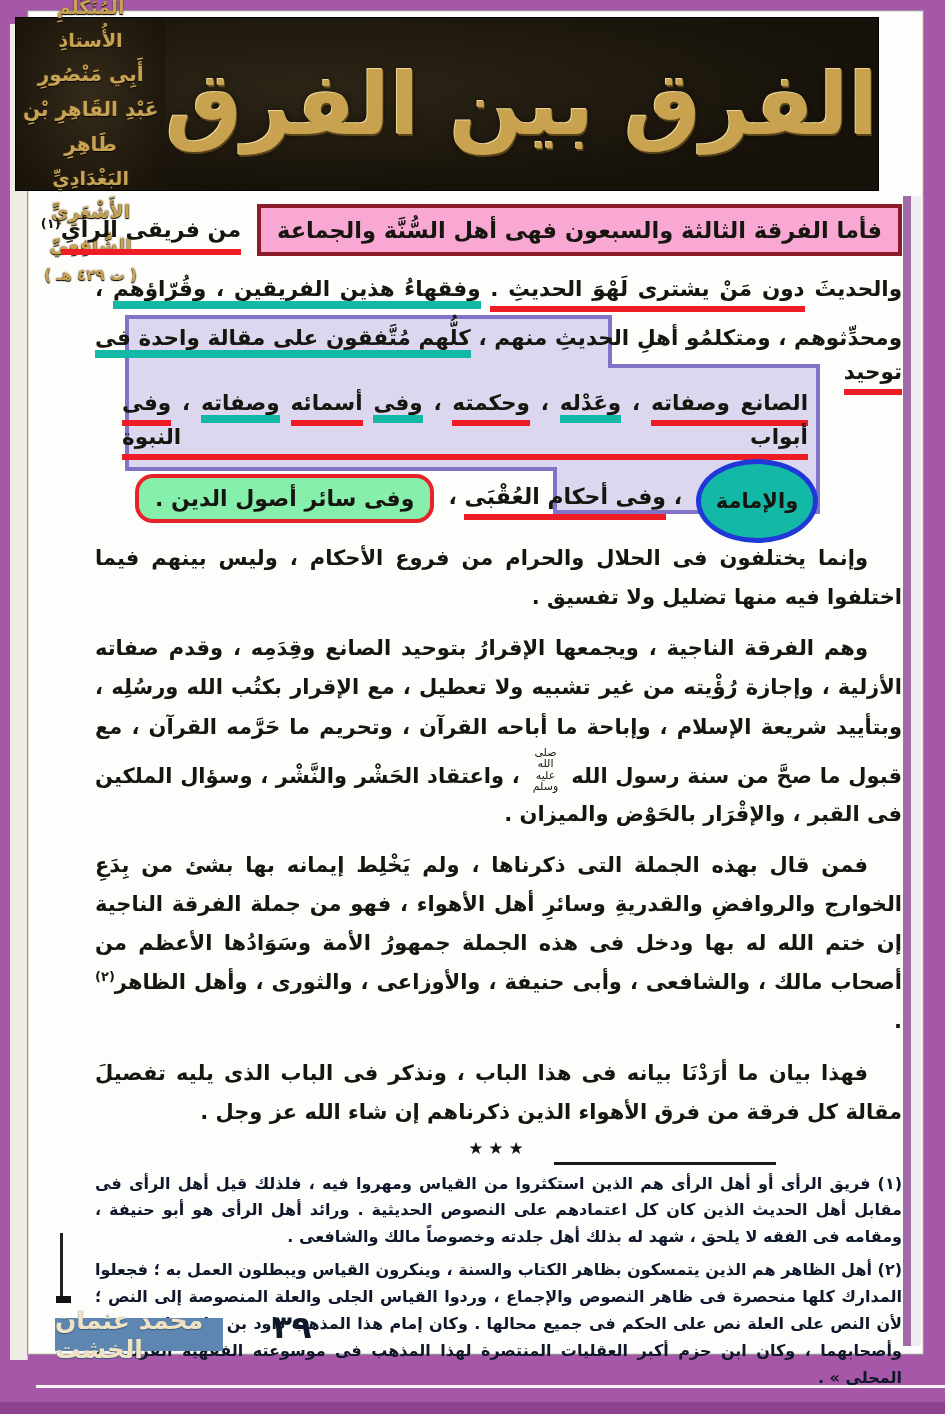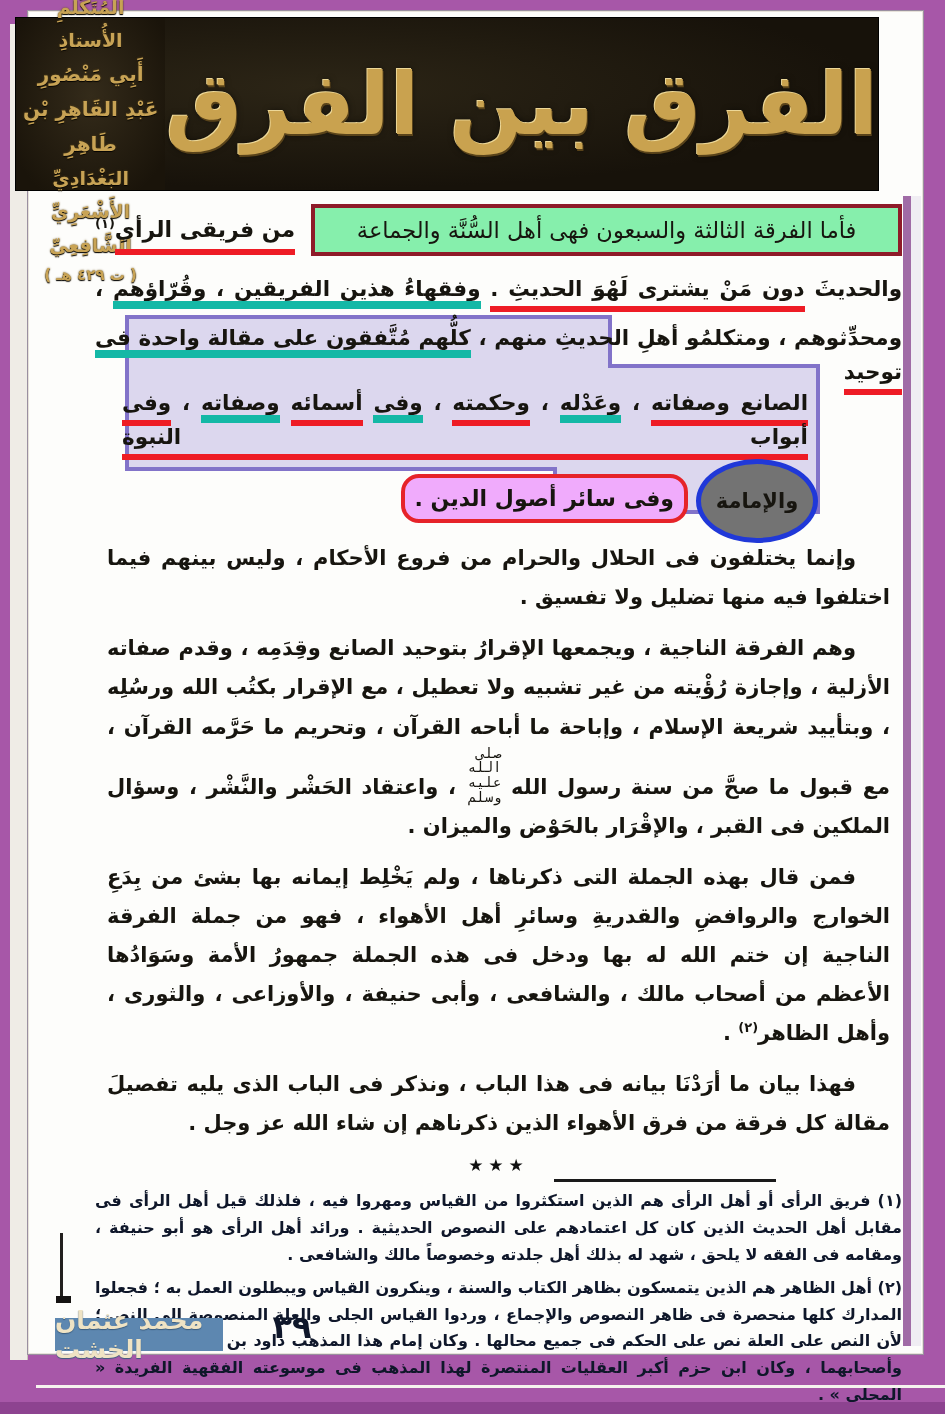--- a/index.html
+++ b/index.html
@@ -32,44 +32,44 @@
           text-shadow:1px 2px 0 #59431a, -1px -1px 0 #ecd797, 0 0 6px rgba(0,0,0,.6);}
 
   
   .content{position:absolute;left:95px;top:200px;width:807px;color:#17150f;}
   .jline{text-align:justify;text-align-last:justify;font-size:21.5px;font-weight:700;line-height:1.55;}
 
   .u-red{border-bottom:6px solid #ee1c25;padding-bottom:5px;}
   .u-blue{border-bottom:8px solid #14b8a6;}
 
   .line1{display:flex;align-items:center;gap:16px;margin-top:4px;}
-  .red-box{flex:1;border:4px solid #8e1b29;background:#86efac;padding:9px 16px;text-align:center;
-           font-size:22.5px;font-weight:400;white-space:nowrap;}
+  .red-box{flex:1;border:4px solid #8e1b29;background:#f9a8d4;padding:9px 16px;text-align:center;
+           font-size:22.5px;font-weight:700;white-space:nowrap;}
   .line1-tail{white-space:nowrap;font-size:22px;font-weight:700;padding-bottom:2px;}
   .line1-tail .u-red{padding-bottom:7px;}
   sup.fn{font-size:13px;font-weight:700;vertical-align:super;}
 
   .line2{margin-top:16px;}
 
   .stair-wrap{position:relative;margin-top:10px;height:200px;}
   .stair-svg{position:absolute;left:0;top:0;z-index:0;}
   .hl-row1{position:absolute;top:6px;left:0;right:0;z-index:1;}
   .hl-row2{position:absolute;top:71px;right:94px;width:686px;z-index:1;}
   .hl-row3{position:absolute;top:128px;right:84px;left:0;z-index:2;display:flex;align-items:center;gap:8px;}
-  .green-ellipse{width:112px;height:74px;background:#737373;border:5px solid #2038d8;border-radius:50%;
+  .green-ellipse{width:112px;height:74px;background:#14b8a6;border:5px solid #2038d8;border-radius:50%;
            display:flex;align-items:center;justify-content:center;font-size:21px;font-weight:700;margin-top:16px;flex:0 0 auto;}
   .hl-mid{font-size:22px;font-weight:700;padding:0 6px;margin-top:6px;white-space:nowrap;}
-  .yellow-box{background:#f0abfc;border:4px solid #e62329;border-radius:18px;padding:8px 10px;
+  .yellow-box{background:#86efac;border:4px solid #e62329;border-radius:18px;padding:8px 16px;
            font-size:22px;font-weight:700;white-space:nowrap;margin-top:10px;flex:0 0 auto;}
 
-  .para{text-align:justify;font-size:21px;font-weight:600;line-height:1.86;margin:12px;text-indent:34px;}
+  .para{text-align:justify;font-size:21px;font-weight:600;line-height:1.86;margin:0;text-indent:34px;}
   .p1{margin-top:24px;}
   .p2,.p3,.p4{margin-top:12px;}
-  .saw{display:inline-block;width:36px;font-size:14px;line-height:1.05;font-weight:400;
-       vertical-align:-8px;text-indent:0;font-family:Liberation Mono, monospace;}
+  .saw{display:inline-block;width:36px;font-size:11px;line-height:1.05;font-weight:400;
+       vertical-align:-8px;text-align:center;text-indent:0;}
 
   .stars{text-align:center;font-size:17px;letter-spacing:5px;margin-top:6px;color:#111;}
   .fn-divider{border:0;border-top:3px solid #1a1a1a;width:222px;margin:4px 126px 0 0;}
   .footnote{text-align:justify;font-size:16px;font-weight:600;line-height:1.68;margin-top:6px;color:#0f172a;}
 
   .page-number{position:absolute;left:262px;top:1308px;width:60px;text-align:center;
        font-size:32px;font-weight:700;color:#0f172a;}
   .watermark{position:absolute;left:55px;top:1318px;width:168px;height:33px;background:#5d87b0;
        display:flex;align-items:center;justify-content:center;font-size:25px;font-weight:700;color:#efe3c4;
        text-shadow:0 1px 1px #3c5d7e;}
@@ -108,20 +108,21 @@
     <div class="jline line2"><span>والحديثَ </span><span class="u-red">دون مَنْ يشترى لَهْوَ الحديثِ .</span><span> </span><span class="u-blue">وفقهاءُ هذين الفريقين ، وقُرّاؤهم</span><span> ،</span></div>
 
     <div class="stair-wrap">
       <svg class="stair-svg" width="807" height="200" viewBox="0 0 807 200">
         <path d="M32,2 H515 V51 H723 V197 H460 V154 H32 Z" fill="#dcd7ee" stroke="#8273c9" stroke-width="4"></path>
       </svg>
       <div class="jline hl-row1"><span>ومحدِّثوهم ، ومتكلمُو أهلِ الحديثِ منهم ، </span><span class="u-blue">كلُّهم مُتَّفقون على مقالة واحدة فى </span><span class="u-red">توحيد</span></div>
       <div class="jline hl-row2"><span class="u-red">الصانع وصفاته</span><span> ، </span><span class="u-blue">وعَدْله</span><span> ، </span><span class="u-red">وحكمته</span><span> ، </span><span class="u-blue">وفى</span><span> </span><span class="u-red">أسمائه</span><span> </span><span class="u-blue">وصفاته</span><span> ، </span><span class="u-red">وفى أبواب النبوة</span></div>
       <div class="hl-row3">
         <div class="green-ellipse">والإمامة</div>
+        <div class="hl-mid"><span>، </span><span class="u-red">وفى أحكام العُقْبَى</span><span> ،</span></div>
         <div class="yellow-box">وفى سائر أصول الدين .</div>
       </div>
     </div>
 
     <p class="para p1">وإنما يختلفون فى الحلال والحرام من فروع الأحكام ، وليس بينهم فيما اختلفوا فيه منها تضليل ولا تفسيق .</p>
     <p class="para p2"><span>وهم الفرقة الناجية ، ويجمعها الإقرارُ بتوحيد الصانع وقِدَمِه ، وقدم صفاته الأزلية ، وإجازة رُؤْيته من غير تشبيه ولا تعطيل ، مع الإقرار بكتُب الله ورسُلِه ، وبتأييد شريعة الإسلام ، وإباحة ما أباحه القرآن ، وتحريم ما حَرَّمه القرآن ، مع قبول ما صحَّ من سنة رسول الله </span><span class="saw">صلى الله عليه وسلم</span><span> ، واعتقاد الحَشْر والنَّشْر ، وسؤال الملكين فى القبر ، والإقْرَار بالحَوْض والميزان .</span></p>
     <p class="para p3"><span>فمن قال بهذه الجملة التى ذكرناها ، ولم يَخْلِط إيمانه بها بشئ من بِدَعِ الخوارج والروافضِ والقدريةِ وسائرِ أهل الأهواء ، فهو من جملة الفرقة الناجية إن ختم الله له بها ودخل فى هذه الجملة جمهورُ الأمة وسَوَادُها الأعظم من أصحاب مالك ، والشافعى ، وأبى حنيفة ، والأوزاعى ، والثورى ، وأهل الظاهر</span><sup class="fn">(٢)</sup><span> .</span></p>
     <p class="para p4">فهذا بيان ما أرَدْنَا بيانه فى هذا الباب ، ونذكر فى الباب الذى يليه تفصيلَ مقالة كل فرقة من فرق الأهواء الذين ذكرناهم إن شاء الله عز وجل .</p>
 
     <div class="stars">★★★</div>

